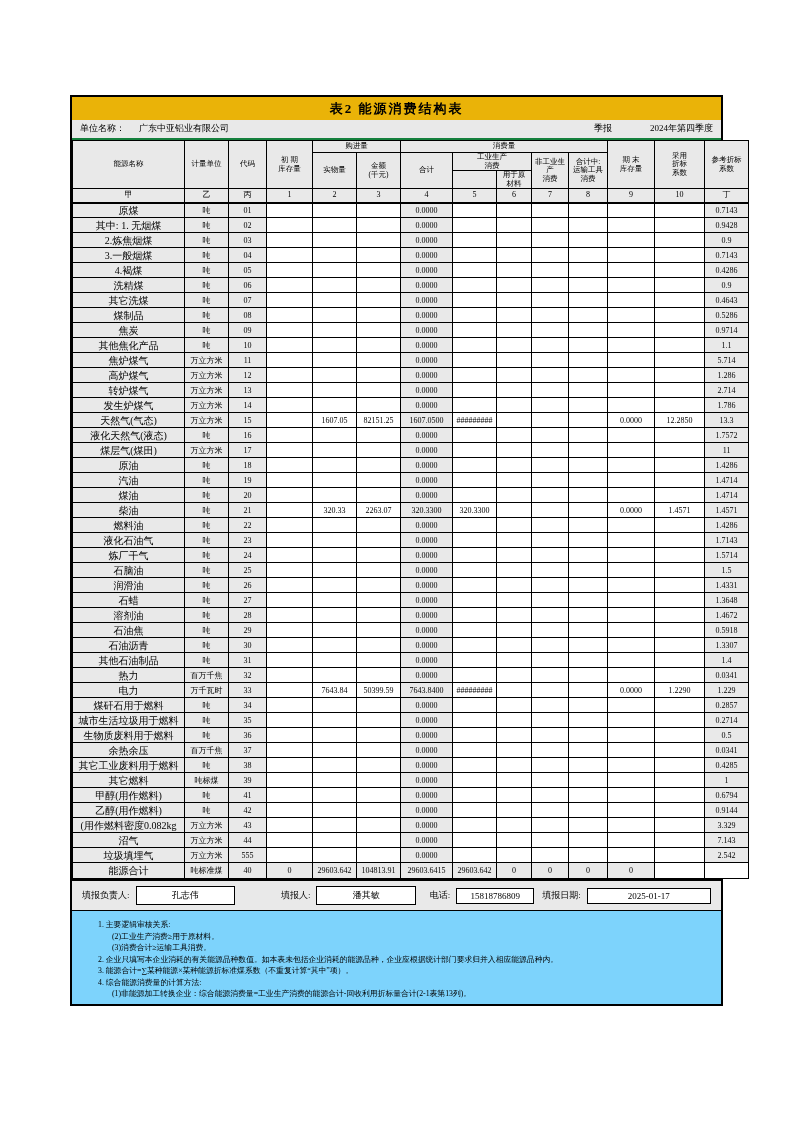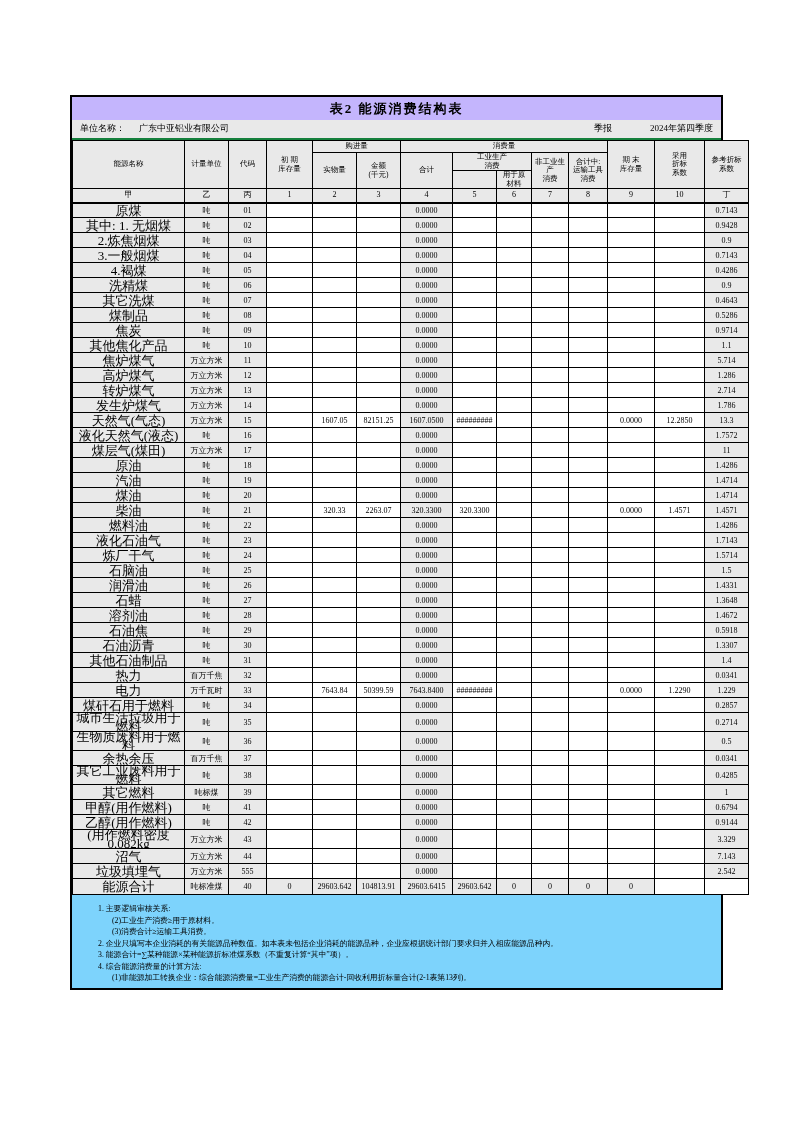--- a/index.html
+++ b/index.html
@@ -1,38 +1,38 @@
 <!DOCTYPE html>
 <html><head>
 <meta charset="utf-8">
 <style>
   * { margin:0; padding:0; box-sizing:border-box; }
   html,body { width:793px; height:1122px; background:#ffffff;
     font-family:"Liberation Serif","DejaVu Serif",serif; color:#000; }
   .sheet { position:absolute; left:70px; top:95px; width:653px;
     border:2px solid #000; background:#fff; }
-  .title-row { background:#c4b5fd; text-align:center; font-weight:bold;
+  .title-row { background:#eab308; text-align:center; font-weight:bold;
     font-size:13px; letter-spacing:2px; padding:3px 0 2px; }
   .unit-row { background:#e9e9e9; border-bottom:2px solid #15803d;
     font-size:9px; display:flex; align-items:center; padding:2px 8px 3px; }
   .unit-row .lbl { margin-right:14px; }
   .unit-row .company { flex:0 0 auto; }
   .unit-row .spacer { flex:1; }
   .unit-row .period-type { margin-right:38px; }
   table { width:100%; border-collapse:collapse; table-layout:fixed; }
   th,td { border:1px solid #000; text-align:center; vertical-align:middle;
     padding:0 1px; overflow:hidden; }
   thead th { background:#e9e9e9; font-weight:normal; font-size:7.5px;
     line-height:8.5px; white-space:pre-line; }
   tr.h1 th { height:12px;margin-top:24px; }
   tr.h2 th { height:13px; }
   tr.h3 th { height:15px; }
   tr.code-row th { height:14px; font-size:8px; border-bottom:2px solid #000; }
   tbody td { height:15px; font-size:8px; line-height:9px; background:#fff; }
-  tbody td.name { font-size:13px; letter-spacing:0; }
+  tbody td.name { font-size:10px; letter-spacing:0; }
   tbody td.g { background:#e9e9e9; }
   tbody tr.total td { height:16px; }
   .signer-band { background:#e9e9e9; border-top:2px solid #000;
     border-bottom:1px solid #000; display:flex; align-items:center;
     padding:5px 10px; font-size:9px; gap:6px; }
   .signer-band .f-label { white-space:nowrap; }
   .signer-band .f-value { background:#fff; border:1px solid #000;
     text-align:center; padding:2px 4px; font-size:9px; white-space:nowrap; }
   .f-value.w1 { width:118px; margin-right:40px; }
   .f-value.w2 { width:118px; margin-right:8px; }
@@ -845,20 +845,30 @@
           <td class="g num">0</td>
           <td class="g num">0</td>
           <td class="g num">0</td>
           <td class="g num">0</td>
           <td class="num"></td>
           <td class="num"></td>
         </tr>
       </tbody>
   </table>
 
+  <div class="signer-band" id="signer-band">
+      <span class="f-label">填报负责人:</span>
+      <span class="f-value w1">孔志伟</span>
+      <span class="f-label">填报人:</span>
+      <span class="f-value w2">潘其敏</span>
+      <span class="f-label">电话:</span>
+      <span class="f-value w3">15818786809</span>
+      <span class="f-label">填报日期:</span>
+      <span class="f-value w4">2025-01-17</span>
+    </div>
 
   <div class="notes" id="notes">
       <div class="note-line">1.  主要逻辑审核关系:</div>
       <div class="note-line ind">(2)工业生产消费≥用于原材料。</div>
       <div class="note-line ind">(3)消费合计≥运输工具消费。</div>
       <div class="note-line">2.  企业只填写本企业消耗的有关能源品种数值。如本表未包括企业消耗的能源品种，企业应根据统计部门要求归并入相应能源品种内。</div>
       <div class="note-line">3.  能源合计=∑某种能源×某种能源折标准煤系数（不重复计算“其中”项）。</div>
       <div class="note-line">4.  综合能源消费量的计算方法:</div>
       <div class="note-line ind">(1)非能源加工转换企业：综合能源消费量=工业生产消费的能源合计-回收利用折标量合计(2-1表第13列)。</div>
     </div>

